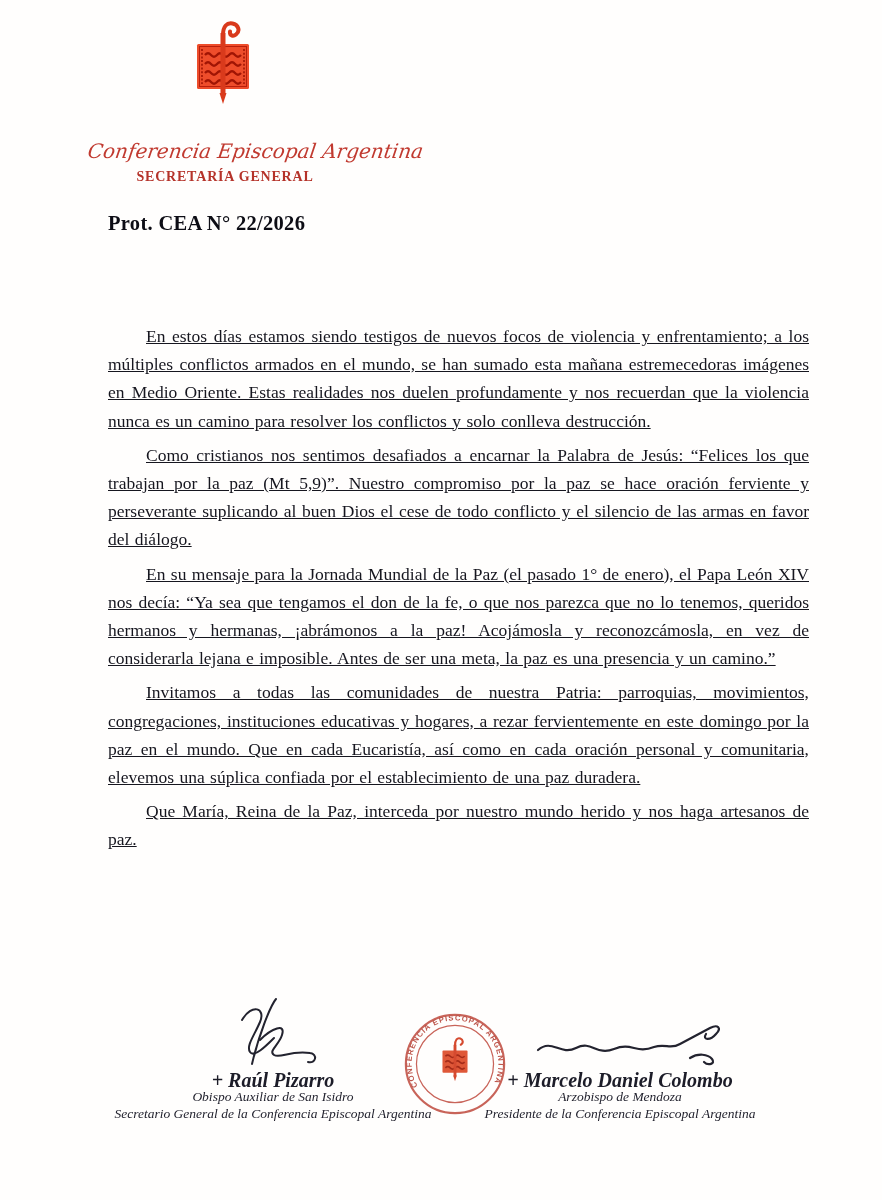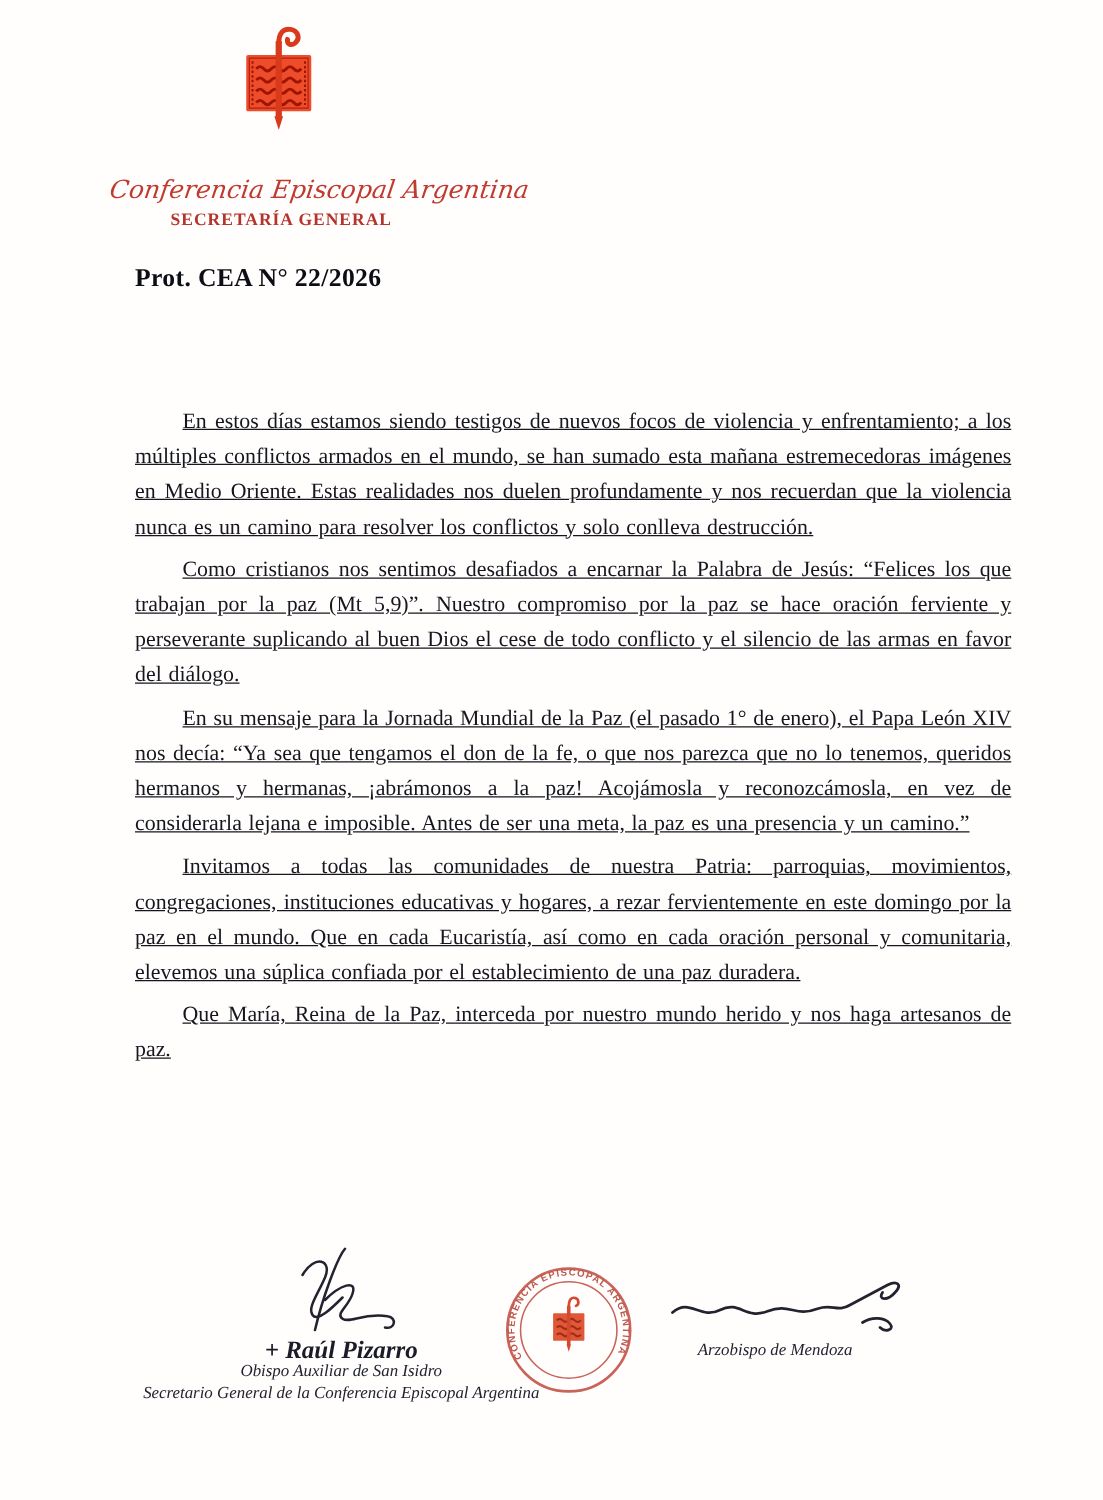--- a/index.html
+++ b/index.html
@@ -110,16 +110,18 @@
     </g>
   </svg>
 
   <div class="sig-block sig-block-left">
     <div class="sig-name">+ Raúl Pizarro</div>
     <div class="sig-title">Obispo Auxiliar de San Isidro</div>
     <div class="sig-title">Secretario General de la Conferencia Episcopal Argentina</div>
   </div>
 
   <div class="sig-block sig-block-right">
+    <div class="sig-name">+ Marcelo Daniel Colombo</div>
     <div class="sig-title">Arzobispo de Mendoza</div>
+    <div class="sig-title">Presidente de la Conferencia Episcopal Argentina</div>
   </div>
 
 </div>
 
 </body></html>

